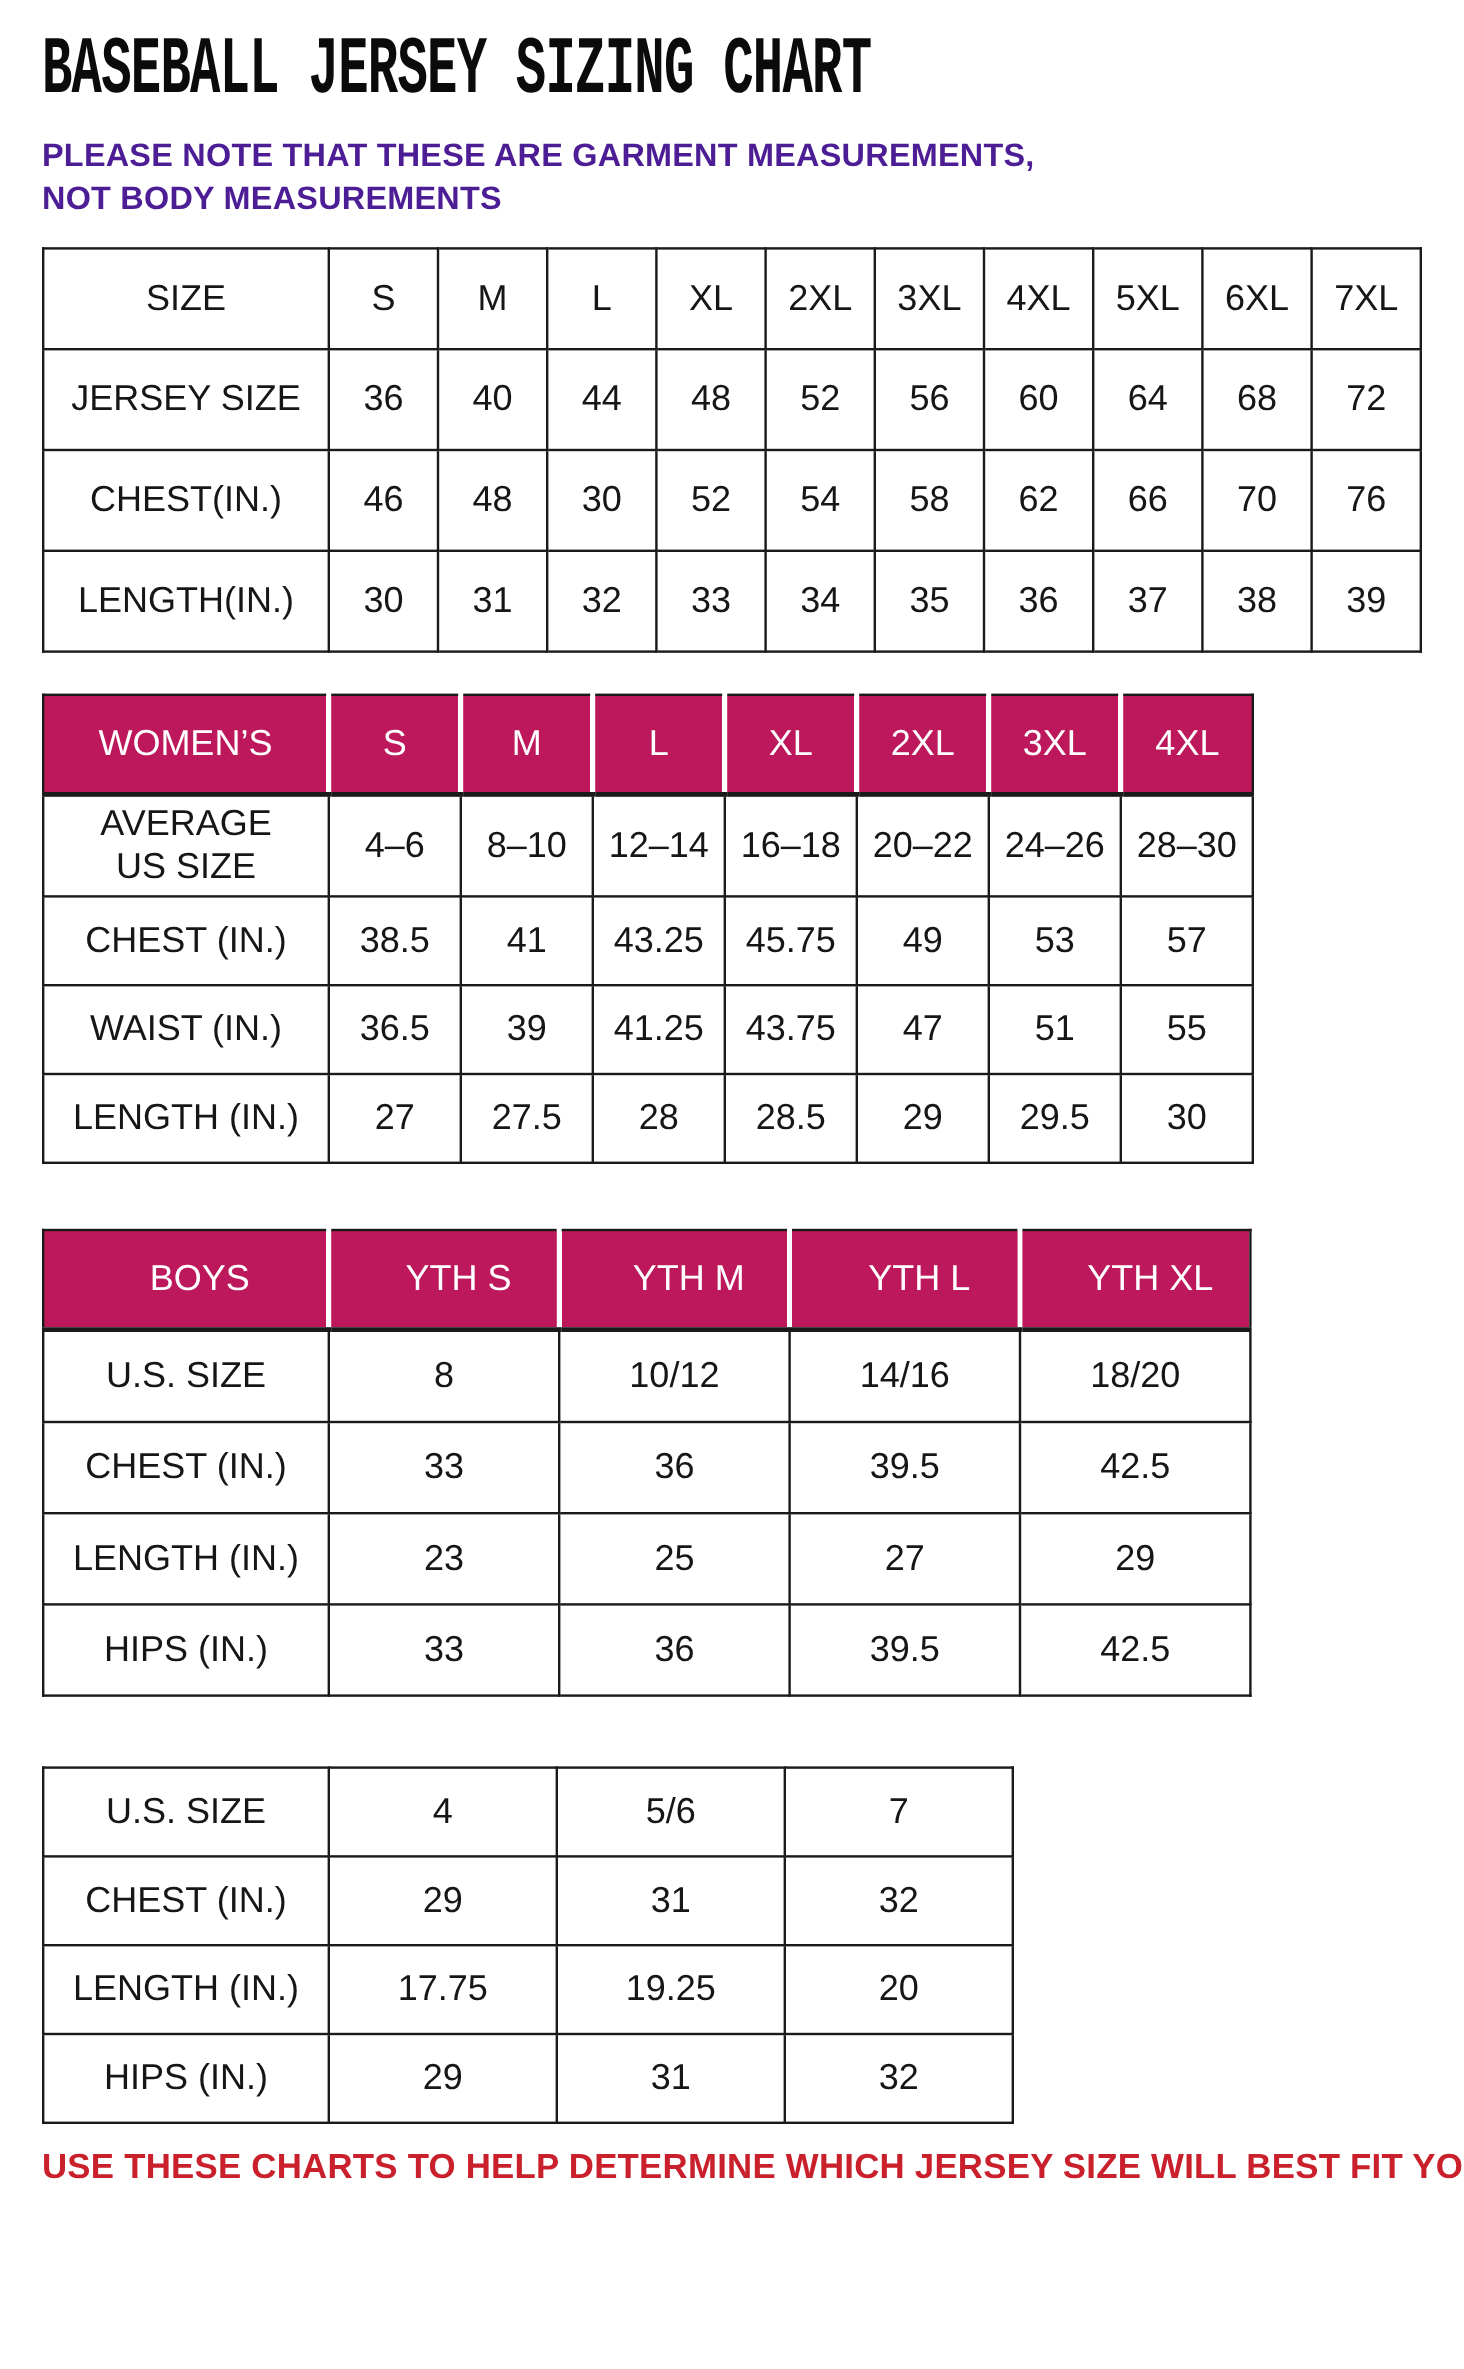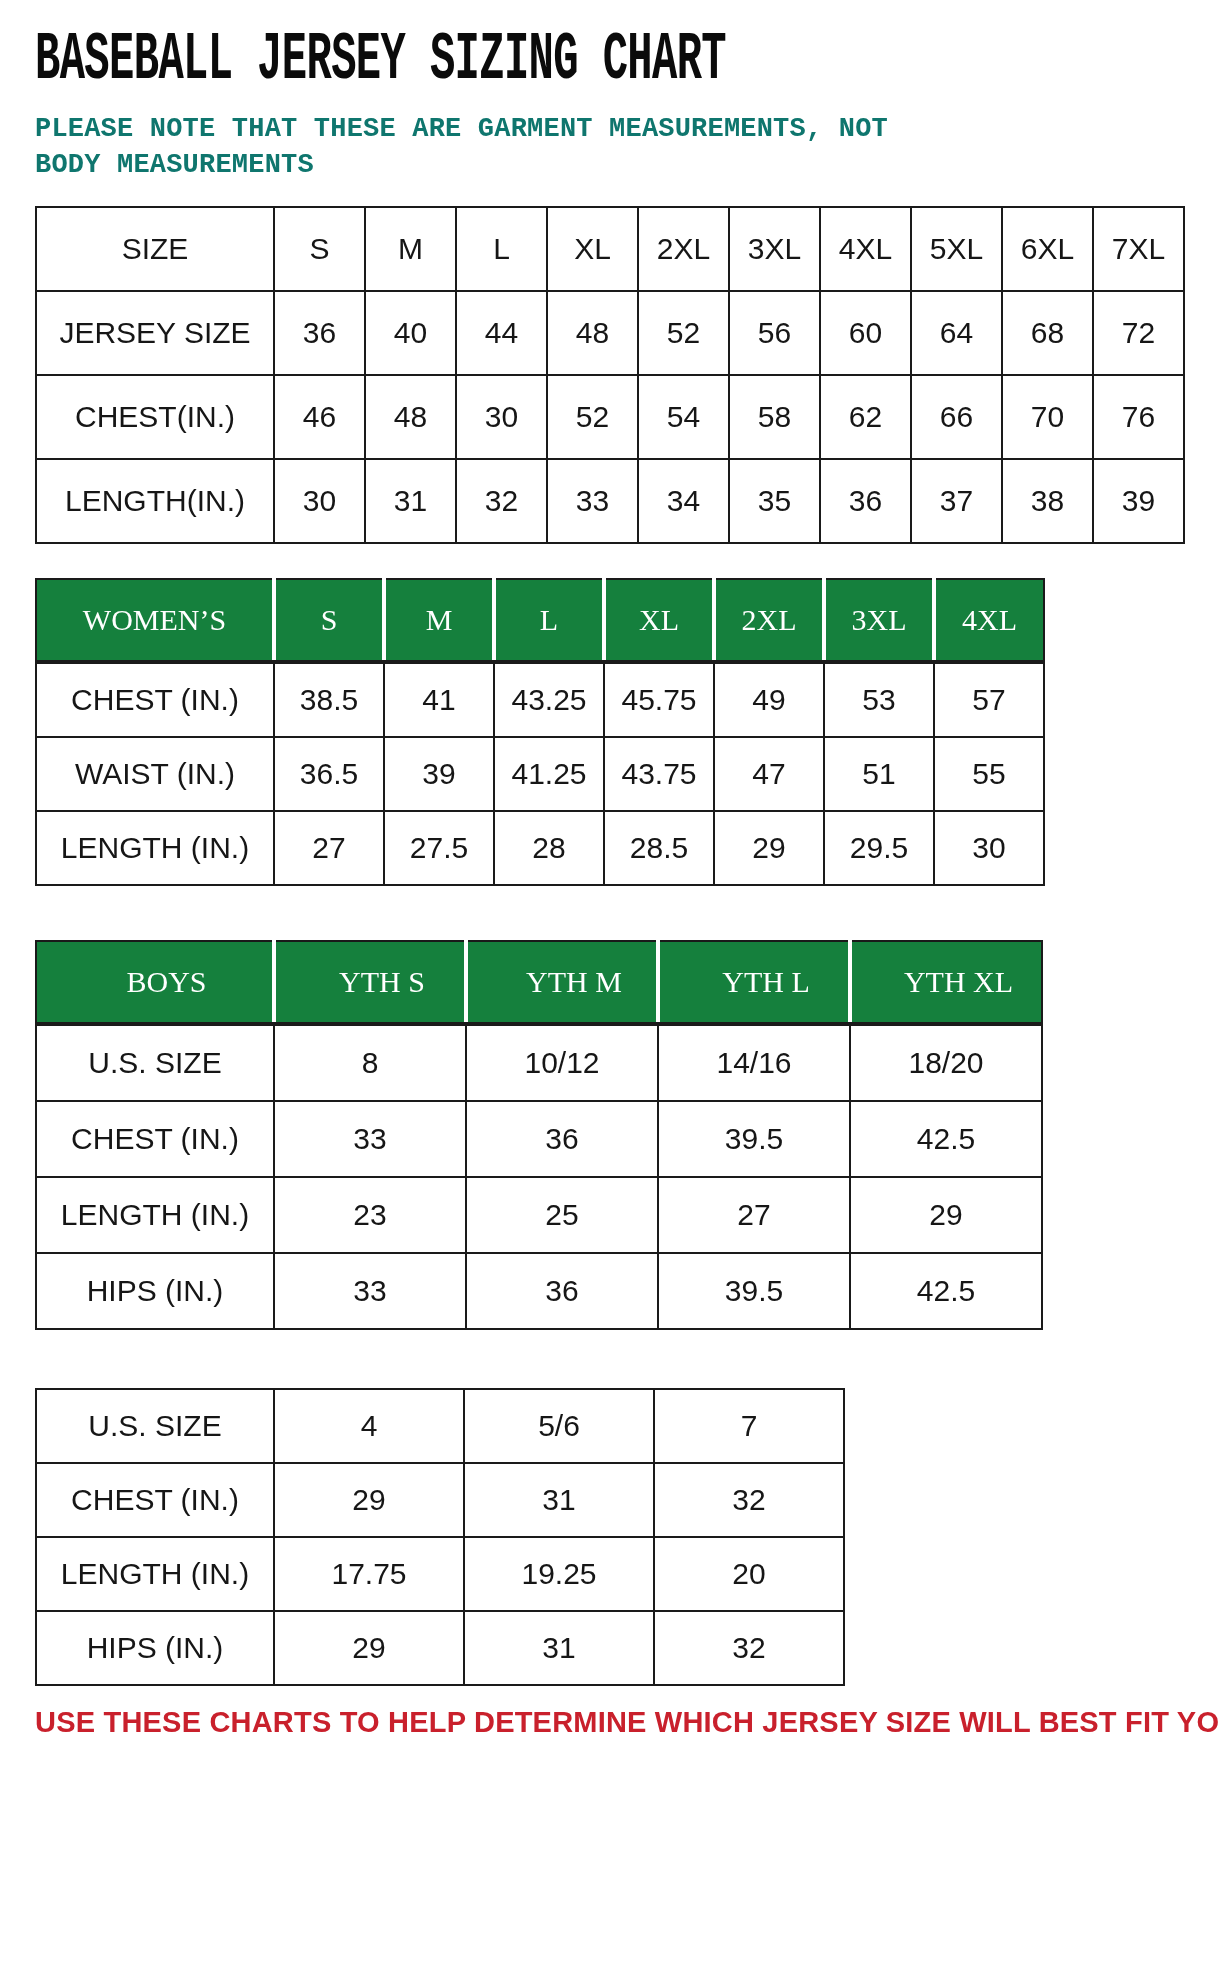--- a/index.html
+++ b/index.html
@@ -8,34 +8,34 @@
     font-family:"Liberation Sans", sans-serif; color:#161616;
     -webkit-font-smoothing:antialiased;
   }
   .page { padding:26px 18px 0 35px; }
 
   
   .title { margin:0 0 18px 0; font-size:68px; font-weight:bold; line-height:1.0; color:#0b0b0b; white-space:nowrap;font-family:Liberation Mono, monospace; }
   .title-inner { display:inline-block; transform:scaleX(0.62); transform-origin:0 50%; letter-spacing:-1px; }
 
   
-  .note   { color:#0f766e; font-size:27px; font-weight:bold; line-height:1.33; max-width:880px; margin:0 0 22px 0; letter-spacing:0.2px;font-family:Liberation Mono, monospace; }
+  .note   { color:#4c1d95; font-size:27px; font-weight:bold; line-height:1.33; max-width:880px; margin:0 0 22px 0; letter-spacing:0.2px; }
   .footer { color:#c9202c; font-size:29px; font-weight:bold; margin:20px 0 0 0; white-space:nowrap; letter-spacing:0.2px; }
 
   
   table { border-collapse:collapse; table-layout:fixed; }
   td, th {
     border:2px solid #1a1a1a; text-align:center; vertical-align:middle;
     font-size:30px; font-weight:normal; padding:0; overflow:hidden;
   }
   
   tr.ghead th {
-    background:#15803d; color:#ffffff;
+    background:#be185d; color:#ffffff;
     border-left:4px solid #ffffff; border-right:4px solid #ffffff;
-    border-top:2px solid #1a1a1a; border-bottom:4px solid #1a1a1a;font-family:Liberation Serif, serif;
+    border-top:2px solid #1a1a1a; border-bottom:4px solid #1a1a1a;
   }
   tr.ghead th:first-child { border-left:2px solid #1a1a1a; }
   tr.ghead th:last-child  { border-right:2px solid #1a1a1a; }
 
   
   .mens { width:1148px; margin:0; }
   .mens .banner {
     background:#7b7b7b; color:#ffffff; height:82px;
     font-size:33px; letter-spacing:1px; font-weight:normal;
   }
@@ -152,20 +152,30 @@
       <tr class="ghead">
         <th>WOMEN’S</th>
         <th>S</th>
         <th>M</th>
         <th>L</th>
         <th>XL</th>
         <th>2XL</th>
         <th>3XL</th>
         <th>4XL</th>
       </tr>
+      <tr class="tall">
+        <td><span class="wrap2">AVERAGE US SIZE</span></td>
+        <td>4–6</td>
+        <td>8–10</td>
+        <td>12–14</td>
+        <td>16–18</td>
+        <td>20–22</td>
+        <td>24–26</td>
+        <td>28–30</td>
+      </tr>
       <tr>
         <td>CHEST (IN.)</td>
         <td>38.5</td>
         <td>41</td>
         <td>43.25</td>
         <td>45.75</td>
         <td>49</td>
         <td>53</td>
         <td>57</td>
       </tr>

